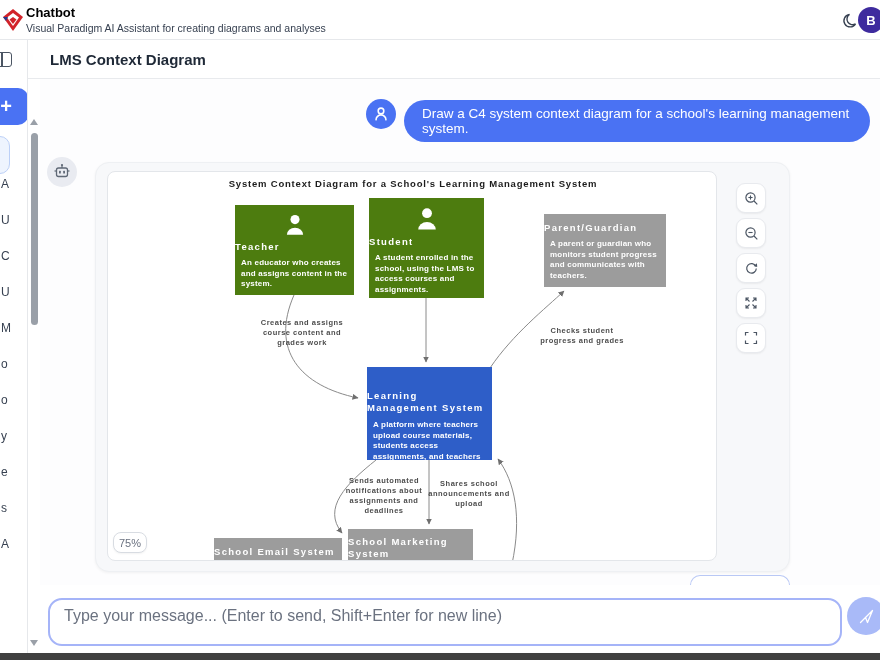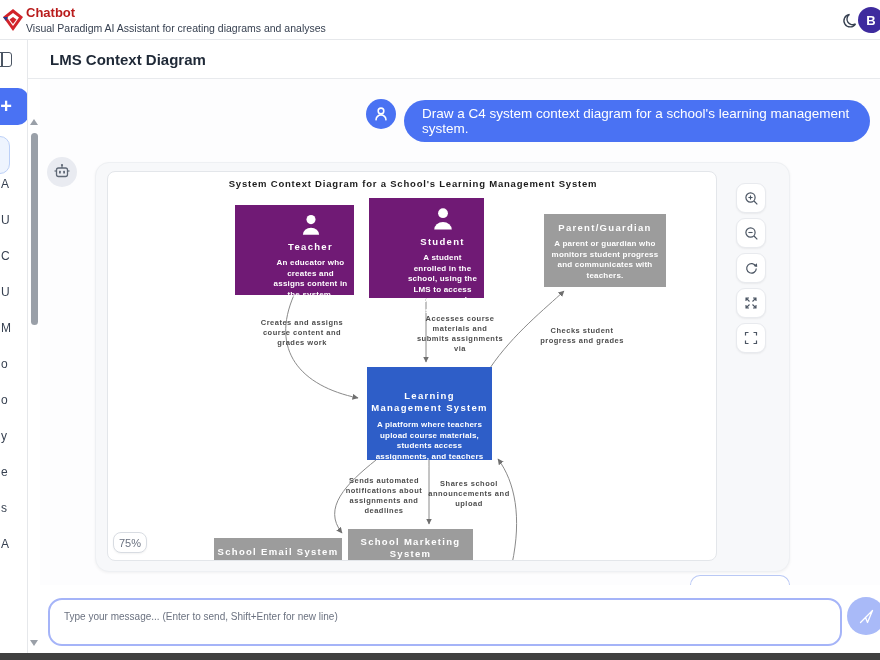--- a/index.html
+++ b/index.html
@@ -2,21 +2,21 @@
 <html><head>
 <meta charset="utf-8">
 <style>
   * { margin:0; padding:0; box-sizing:border-box; }
   html,body { width:880px; height:660px; overflow:hidden; }
   body { font-family:"Liberation Sans", sans-serif; background:#ffffff; position:relative; }
 
   
   .header { position:absolute; left:0; top:0; width:880px; height:40px; background:#fff; border-bottom:1px solid #e6e8eb; z-index:30; }
   .logo { position:absolute; left:2px; top:8px; width:22px; height:24px; }
-  .app-title { position:absolute; left:26px; top:5px; font-size:13px; font-weight:bold; color:#b91c1c; }
+  .app-title { position:absolute; left:26px; top:5px; font-size:13px; font-weight:bold; color:#000000; }
   .app-sub { position:absolute; left:26px; top:22px; font-size:10.5px; color:#374151; }
   .moon-btn { position:absolute; left:840px; top:10px; width:22px; height:22px; cursor:pointer; }
   .avatar-b { position:absolute; left:858px; top:7px; width:26px; height:26px; border-radius:50%; background:#3e2b9e; color:#fff; font-size:13px; font-weight:bold; display:flex; align-items:center; justify-content:center; }
 
   
   .titlebar { position:absolute; left:28px; top:40px; width:852px; height:39px; background:#fff; border-bottom:1px solid #e8eaed; z-index:20; }
   .page-title { position:absolute; left:22px; top:11px; font-size:15px; font-weight:bold; color:#1f2937; }
   .panel-toggle { position:absolute; left:-5px; top:52px; width:17px; height:15px; border:1.5px solid #4b5563; border-radius:3px; z-index:25; background:#fff; }
   .panel-toggle::after { content:""; position:absolute; left:5px; top:0; width:1.5px; height:100%; background:#4b5563; }
 
@@ -47,24 +47,24 @@
 
   .diagram-panel { position:absolute; left:11px; top:8px; width:610px; height:390px; background:#fff; border:1px solid #e3e6ea; border-radius:8px; overflow:hidden; }
 
   .zoom-badge { position:absolute; left:5px; top:360px; width:34px; height:21px; background:#fff; border:1px solid #d8dce2; border-radius:8px; font-size:11px; color:#6b7280; display:flex; align-items:center; justify-content:center; box-shadow:0 1px 2px rgba(0,0,0,.05); z-index:5; }
 
   .ctrl-col { position:absolute; left:640px; top:20px; width:30px; display:flex; flex-direction:column; gap:5px; }
   .ctrl-btn { width:30px; height:30px; background:#fff; border:1px solid #e8eaee; border-radius:9px; box-shadow:0 1px 2px rgba(0,0,0,.06); display:flex; align-items:center; justify-content:center; cursor:pointer; }
 
   
   .dg-title { position:absolute; left:0; top:6px; width:610px; text-align:center; font-size:9.5px; font-weight:bold; letter-spacing:.8px; color:#1c1c1c; }
-  .node { position:absolute; color:#fff; text-align:center; }
+  .node { position:absolute; color:#fff; text-align:left; }
   .node .nlabel { font-size:9.5px; font-weight:bold; letter-spacing:1.3px; }
   .node .ndesc { font-size:8px; font-weight:bold; letter-spacing:.2px; line-height:10.5px; margin-top:6px; padding:0 6px; }
-  .n-person { background:#701a75;padding-left:32px; }
+  .n-person { background:#4d7c0f; }
   .n-system { background:#2e5ec8; }
   .n-ext { background:#9c9c9c; }
   .n-teacher { left:127px; top:33px; width:119px; height:90px; }
   .n-student { left:261px; top:26px; width:115px; height:100px; }
   .n-parent { left:436px; top:42px; width:122px; height:73px; padding-top:8px; }
   .n-lms { left:259px; top:195px; width:125px; height:93px; padding-top:23px; }
   .n-email { left:106px; top:366px; width:128px; height:45px; padding-top:8px; }
   .n-marketing { left:240px; top:357px; width:125px; height:54px; padding-top:7px; }
   .n-email .nlabel, .n-marketing .nlabel { line-height:11.5px; }
   .person-glyph { margin:7px auto 3px; display:block; }
@@ -76,21 +76,21 @@
   .e5 { left:299px; top:307px; }
   .e6 { left:385px; top:374px; }
   .edges-svg { position:absolute; left:0; top:0; }
 
   
   .cutoff-btn { position:absolute; left:650px; top:496px; width:100px; height:20px; background:#fff; border:1.5px solid #b9c8f5; border-bottom:none; border-radius:10px 10px 0 0; }
 
   
   .composer-wrap { position:absolute; left:0; top:506px; width:840px; height:67px; background:#fff; }
   .composer { position:absolute; left:8px; top:13px; width:794px; height:48px; border:2px solid #a5b4f8; border-radius:14px; background:#fff; }
-  .composer input { position:absolute; left:14px; top:6px; width:760px; height:20px; border:none; outline:none; font-size:10px; color:#0f766e; font-family:"Liberation Sans", sans-serif; }
+  .composer input { position:absolute; left:14px; top:6px; width:760px; height:20px; border:none; outline:none; font-size:16px; color:#0f766e; font-family:"Liberation Sans", sans-serif; }
   .composer input::placeholder { color:#6b7280; }
   .send-btn { position:absolute; left:807px; top:12px; width:38px; height:38px; border-radius:50%; background:#a9baf8; display:flex; align-items:center; justify-content:center; cursor:pointer; }
 
   .bottom-bar { position:absolute; left:0; top:653px; width:880px; height:7px; background:#404040; z-index:40; }
 </style>
 </head>
 <body>
 
 <div class="header">
   <svg class="logo" viewBox="0 0 22 24">
@@ -211,24 +211,20 @@
         <div class="nlabel">School Email System</div>
       </div>
 
       <div class="node n-ext n-marketing">
         <div class="nlabel">School Marketing System</div>
       </div>
 
       <div class="edge-label e1">Creates and assigns
 course content and
 grades work</div>
-      <div class="edge-label e2">Accesses course
-materials and
-submits assignments
-via</div>
       <div class="edge-label e3">Checks student
 progress and grades</div>
       <div class="edge-label e4">Sends automated
 notifications about
 assignments and
 deadlines</div>
       <div class="edge-label e5">Shares school
 announcements and
 upload</div>
 

